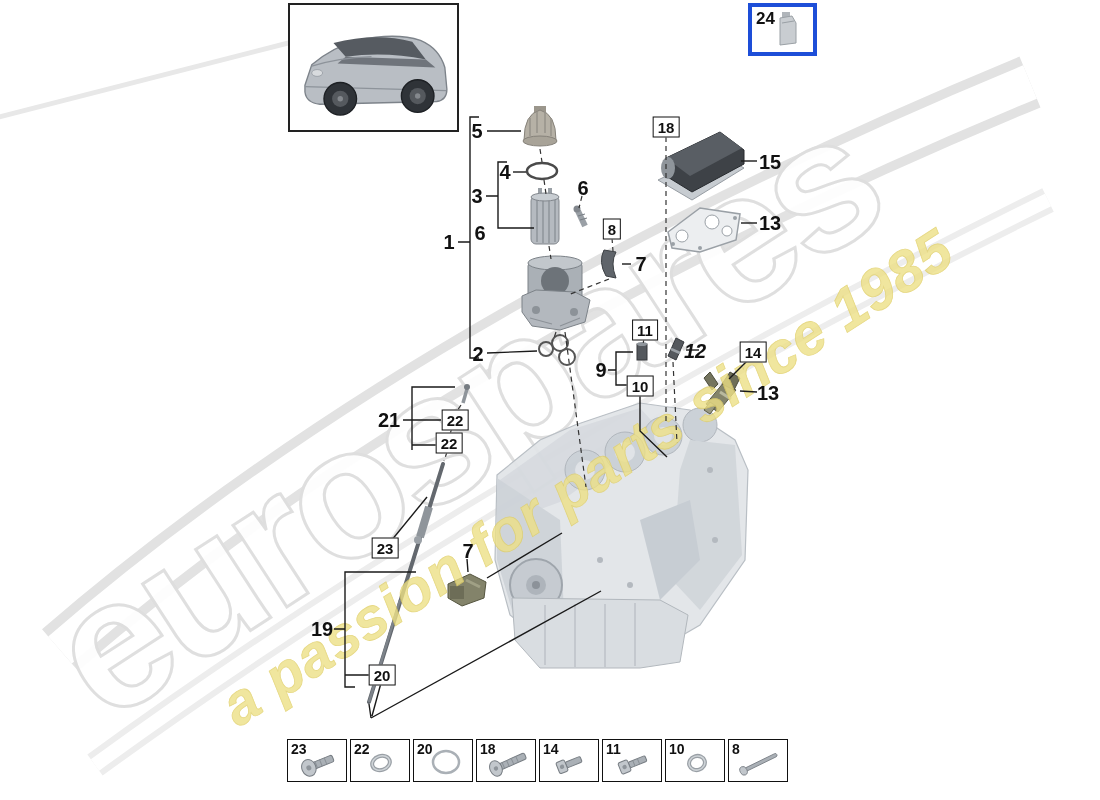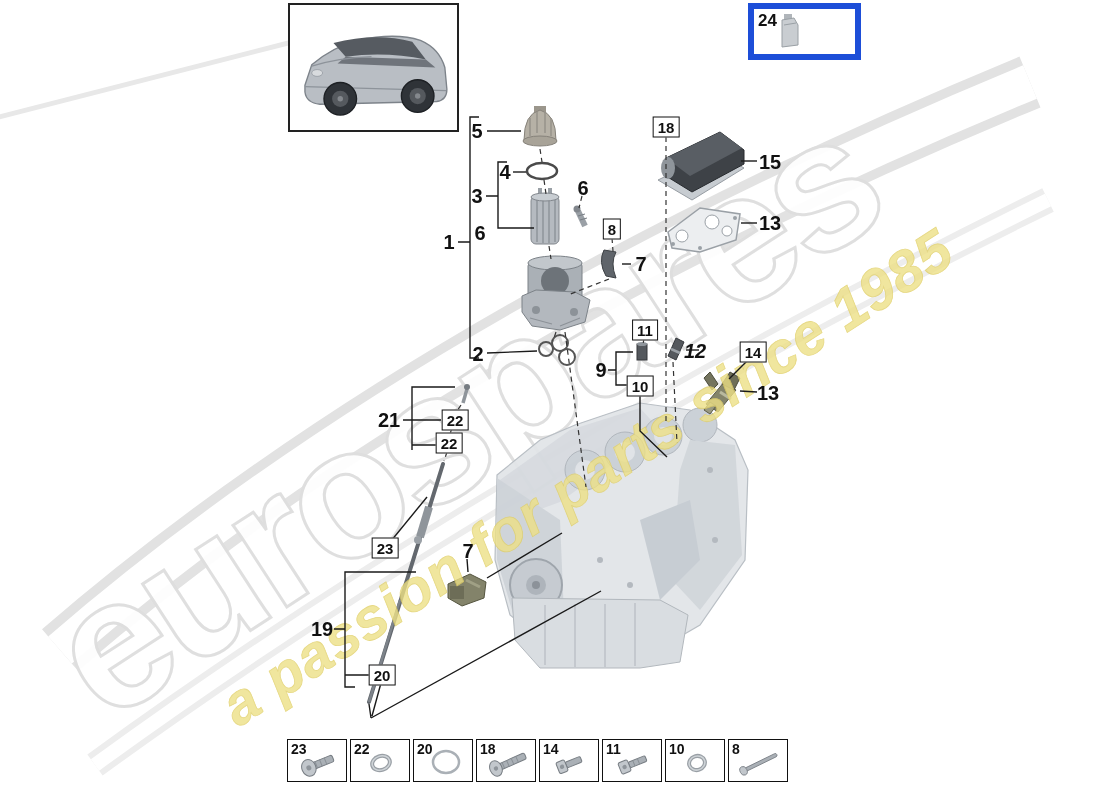--- a/index.html
+++ b/index.html
@@ -4,22 +4,22 @@
 <style>
   html,body{margin:0;padding:0;background:#fff;}
   .canvas{position:relative;width:1100px;height:800px;background:#ffffff;overflow:hidden;
           font-family:"Liberation Sans",sans-serif;}
   svg{position:absolute;left:0;top:0;}
   .callout{position:absolute;transform:translate(-50%,-50%);font-weight:bold;color:#111;
            font-size:20px;line-height:1;z-index:5;letter-spacing:0;}
   .callout.boxed{font-size:15px;border:1.7px solid #111;background:#fff;padding:2px 4px;}
   .thumb-box{position:absolute;left:288px;top:3px;width:167px;height:125px;border:2.5px solid #222;
              background:#fff;z-index:4;}
-  .bottle-box{position:absolute;left:748px;top:3px;width:61px;height:45px;border:6px solid #1d4ed8;
-              background:#fff;z-index:4;padding-left:40px;}
+  .bottle-box{position:absolute;left:748px;top:3px;width:61px;height:45px;border:4px solid #1d4ed8;
+              background:#fff;z-index:4;}
   .bottle-box .num{position:absolute;left:4px;top:2px;font-weight:bold;font-size:17px;color:#111;}
   .legend{position:absolute;left:287px;top:739px;display:flex;gap:3px;z-index:5;}
   .legend .cell{position:relative;width:58px;height:41px;border:1.7px solid #111;background:#fff;}
   .legend .cell .num{position:absolute;left:3px;top:1px;font-size:14px;font-weight:bold;color:#111;}
   .legend .cell svg{position:absolute;left:2px;top:6px;}
 </style>
 </head>
 <body>
 
 <div class="canvas">

